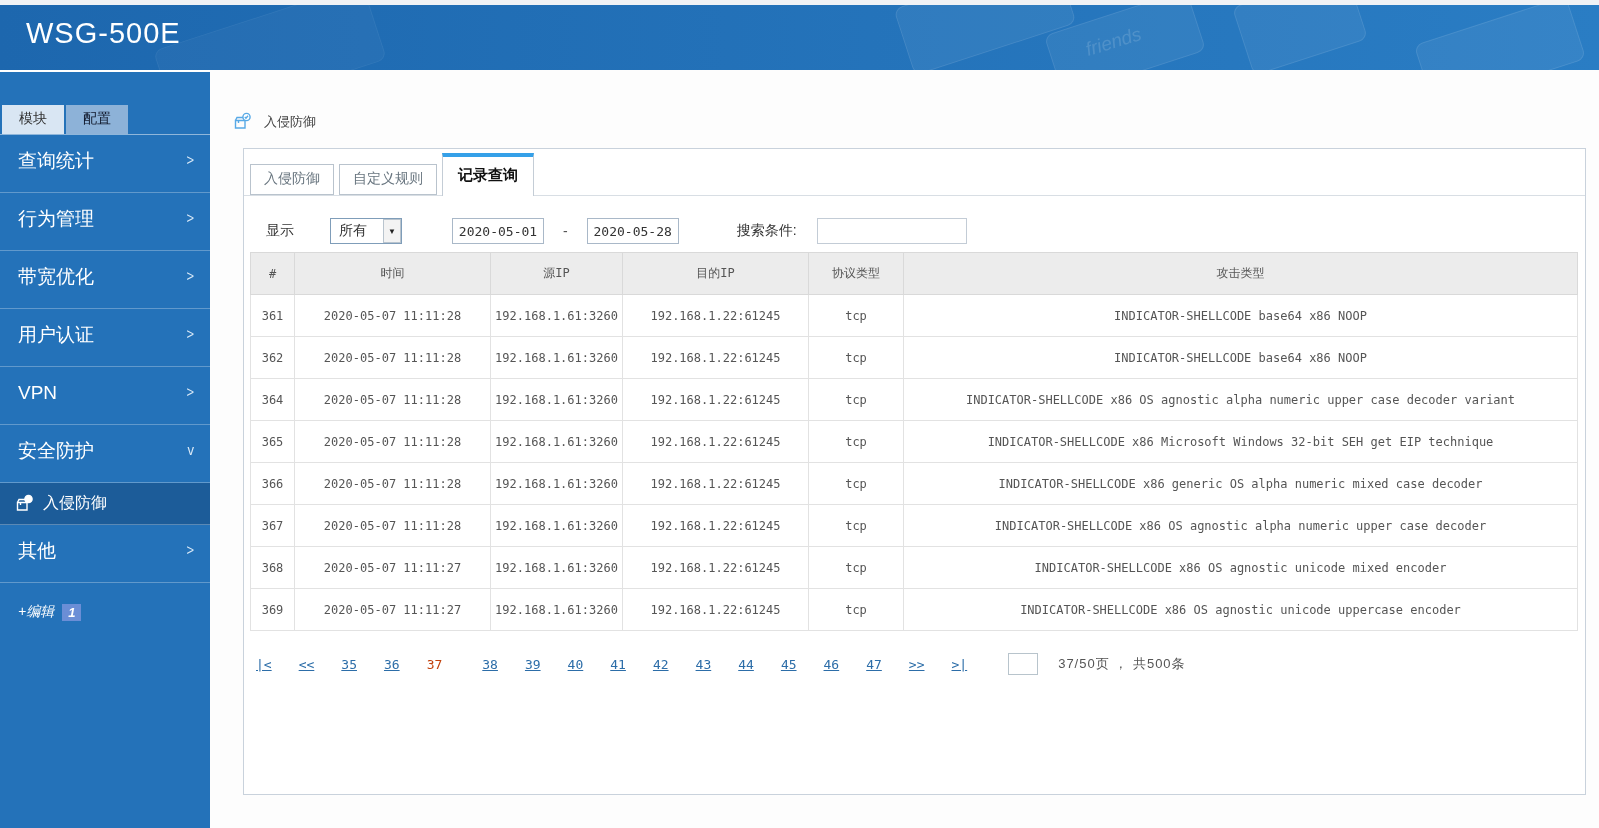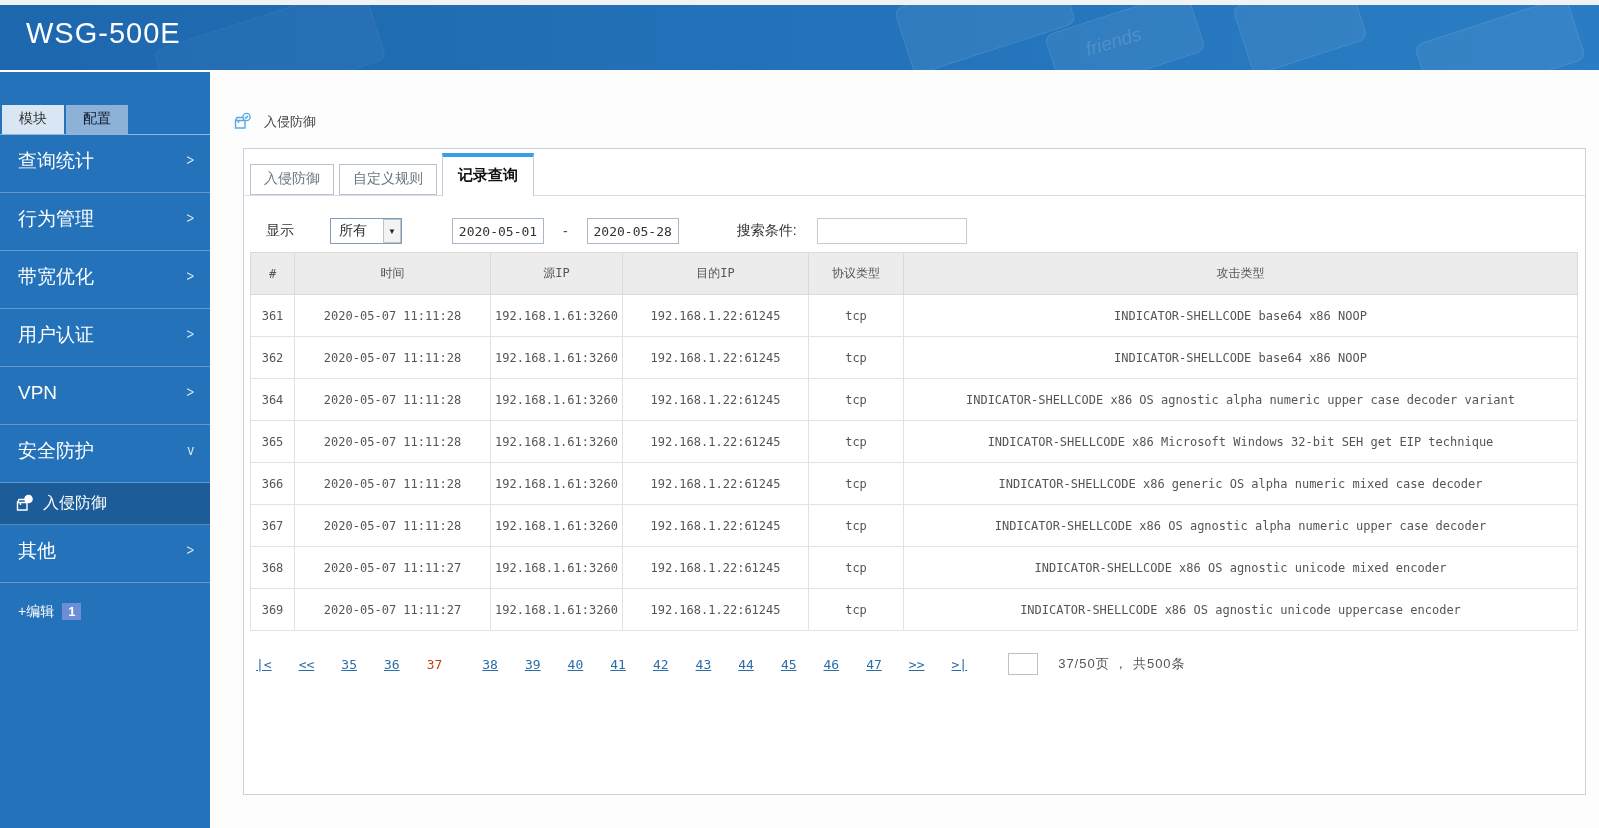--- a/index.html
+++ b/index.html
@@ -27,21 +27,21 @@
   .side-tabs { display:flex; gap:2px; padding-left:2px; margin-top:33px; border-bottom:1px solid #8fb6da; align-items:flex-end; }
   .side-tab { padding:5px 17px 6px; font-size:14px; cursor:pointer; }
   .side-tab.active { background:#d9e6f3; color:#333; }
   .side-tab:not(.active) { background:#8db2d8; color:#0f172a; }
   .side-item { display:flex; justify-content:space-between; align-items:center; height:58px; padding:0 16px 6px 18px; color:#fff; border-bottom:1px solid rgba(255,255,255,0.28); cursor:pointer; }
   .side-label { font-size:19px; }
   .side-arrow { font-size:13px; color:#dcebf8; transform:scaleY(1.1); }
   .side-sub { display:flex; align-items:center; gap:9px; height:42px; padding-left:14px; color:#fff; background:#1c5c99; border-bottom:1px solid rgba(255,255,255,0.28); cursor:pointer; }
   .side-sub .sub-label { font-size:16px; }
   .sub-icon svg, .bc-icon svg { display:block; }
-  .side-edit { margin:20px 0 0 18px; color:#fff; font-size:14px; display:flex; align-items:flex-start; }
+  .side-edit { margin:20px 0 0 18px; color:#fff; font-size:14px; display:flex; align-items:flex-end;font-style:italic; }
   .edit-badge { display:inline-block; margin-left:8px; background:#6b8ed6; color:#fff; font-weight:bold; font-size:13px; padding:1px 6px; }
   .collapse-handle { position:absolute; left:210px; top:390px; width:11px; height:86px; background:#5f9cd4; border-radius:0 4px 4px 0; color:#fff; font-size:7px; display:flex; align-items:center; justify-content:center; cursor:pointer; }
 
   
   .main { flex:1; background:#fdfdfd; position:relative; }
   .breadcrumb { display:flex; align-items:center; gap:12px; margin:42px 0 0 22px; color:#444; font-size:13px; }
   .bc-icon { color:#57a9e6; }
 
   .panel { margin:16px 13px 0 33px; height:647px; border:1px solid #c9d2dc; background:#fff; }
   .tabstrip { display:flex; align-items:flex-end; height:47px; padding-left:6px; border-bottom:1px solid #d8dee4; }

